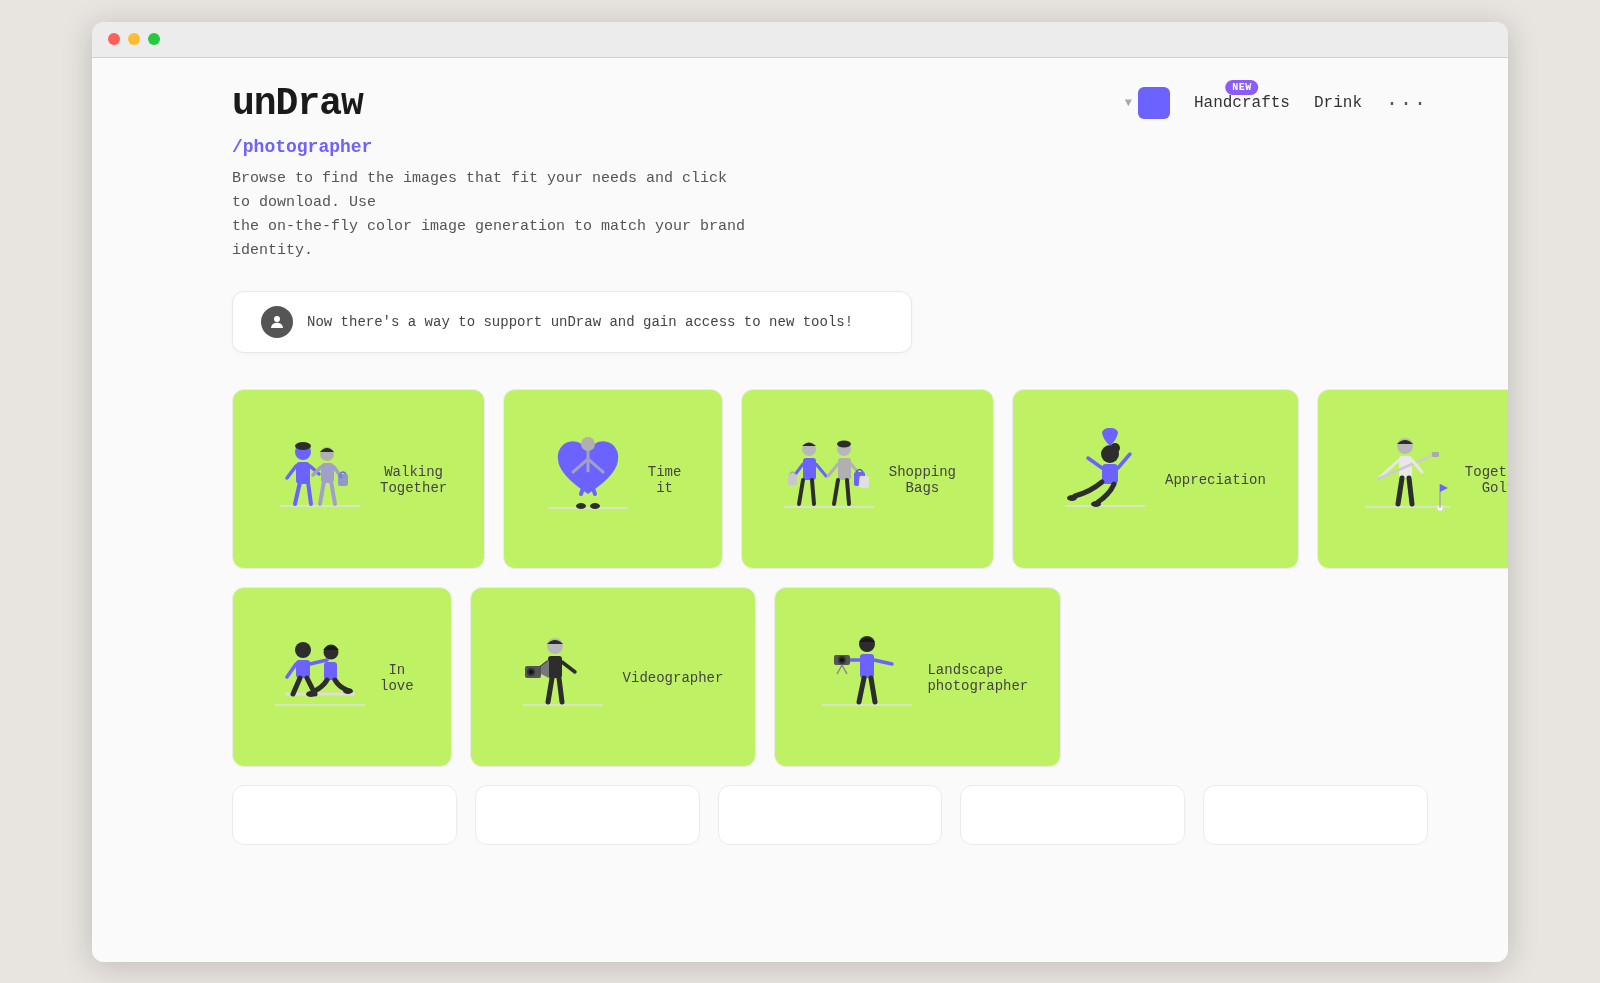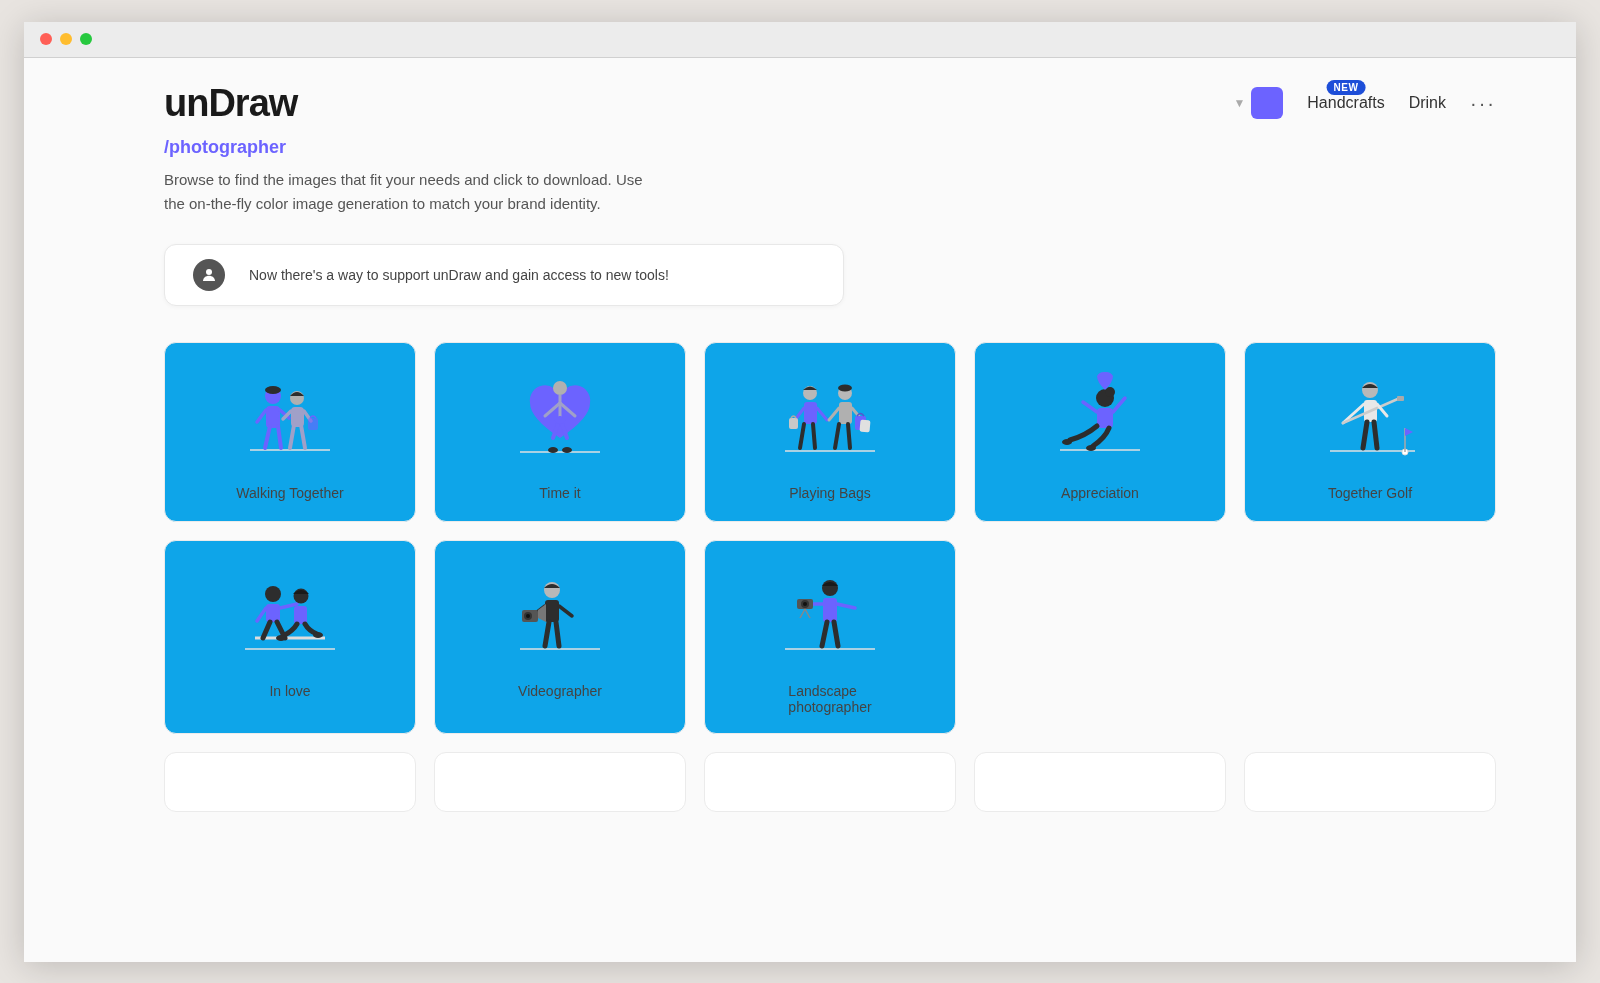--- a/index.html
+++ b/index.html
@@ -5,28 +5,29 @@
     * { box-sizing: border-box; margin: 0; padding: 0; }
     body {
       background: #e8e4e0;
       font-family: -apple-system, BlinkMacSystemFont, 'Segoe UI', sans-serif;
       min-height: 983px;
       display: flex;
       align-items: center;
       justify-content: center;
     }
     .browser-frame {
-      width: 1552px;
+      width: 1416px;
       min-height: 940px;
       background: #f5f5f5;
-      border-radius: 0;
+      border-radius: 12px;
       box-shadow: 0 4px 32px rgba(0,0,0,0.18);
       overflow: hidden;
       display: flex;
       flex-direction: column;
+      font-family: Liberation Mono, monospace;
     }
     .browser-chrome {
       background: #ececec;
       height: 36px;
       display: flex;
       align-items: center;
       padding: 0 16px;
       gap: 8px;
       border-bottom: 1px solid #d0d0d0;
     }
@@ -77,21 +78,21 @@
       font-size: 16px;
       color: #333;
       cursor: pointer;
       font-weight: 500;
     }
     .new-badge {
       position: absolute;
       top: -14px;
       left: 50%;
       transform: translateX(-50%);
-      background: #1d4ed8;
+      background: #8b5cf6;
       color: white;
       font-size: 10px;
       font-weight: 700;
       padding: 2px 7px;
       border-radius: 20px;
       letter-spacing: 0.5px;
       text-align: right;
     }
     .nav-search {
       font-size: 16px;
@@ -117,21 +118,21 @@
     .section-desc {
       font-size: 15px;
       color: #555;
       line-height: 1.6;
       max-width: 520px;
       margin-bottom: 28px;
     }
     .banner {
       display: flex;
       align-items: center;
-      gap: 24px;
+      gap: 14px;
       background: white;
       border: 1px solid #e8e8e8;
       border-radius: 12px;
       padding: 14px 28px;
       max-width: 680px;
       margin-bottom: 36px;
       box-shadow: 0 1px 4px rgba(0,0,0,0.04);
     }
     .banner-icon {
       width: 32px;
@@ -148,26 +149,26 @@
     .banner-text {
       font-size: 14px;
       color: #444;
     }
     .illustrations-grid {
       display: grid;
       grid-template-columns: repeat(5, 1fr);
       gap: 18px;
     }
     .illus-card {
-      background: #0ea5e9;
+      background: #bef264;
       border-radius: 12px;
       border: 1px solid #ebebeb;
       padding: 20px 32px 18px;
       display: flex;
-      flex-direction: column;
+      flex-direction: row;
       align-items: center;
       cursor: pointer;
       transition: box-shadow 0.2s;
       min-height: 180px;
     }
     .illus-image {
       width: 120px;
       height: 110px;
       display: flex;
       align-items: center;
@@ -328,21 +329,21 @@
               <line x1="64" y1="40" x2="54" y2="52" stroke="#b0b0b0" stroke-width="3" stroke-linecap="round"></line>
               <line x1="77" y1="40" x2="87" y2="52" stroke="#b0b0b0" stroke-width="3" stroke-linecap="round"></line>
 
               <ellipse cx="70" cy="20" rx="7" ry="3.5" fill="#2d2d2d"></ellipse>
 
               <rect x="80" y="48" width="11" height="14" rx="2" fill="#6c63ff"></rect>
               <path d="M82 48 Q85.5 43 89 48" stroke="#5555cc" stroke-width="1.5" fill="none"></path>
               <rect x="85" y="52" width="10" height="12" rx="2" fill="#e0e0e0" transform="rotate(5,90,58)"></rect>
             </svg>
           </div>
-          <div class="illus-label">Playing Bags</div>
+          <div class="illus-label">Shopping Bags</div>
         </div>
 
         <div class="illus-card">
           <div class="illus-image">
             <svg width="110" height="100" viewBox="0 0 110 100" xmlns="http://www.w3.org/2000/svg">
               <line x1="15" y1="82" x2="95" y2="82" stroke="#e0e0e0" stroke-width="1.5"></line>
 
               <circle cx="60" cy="30" r="9" fill="#2d2d2d"></circle>
 
               <circle cx="65" cy="24" r="5" fill="#2d2d2d"></circle>

